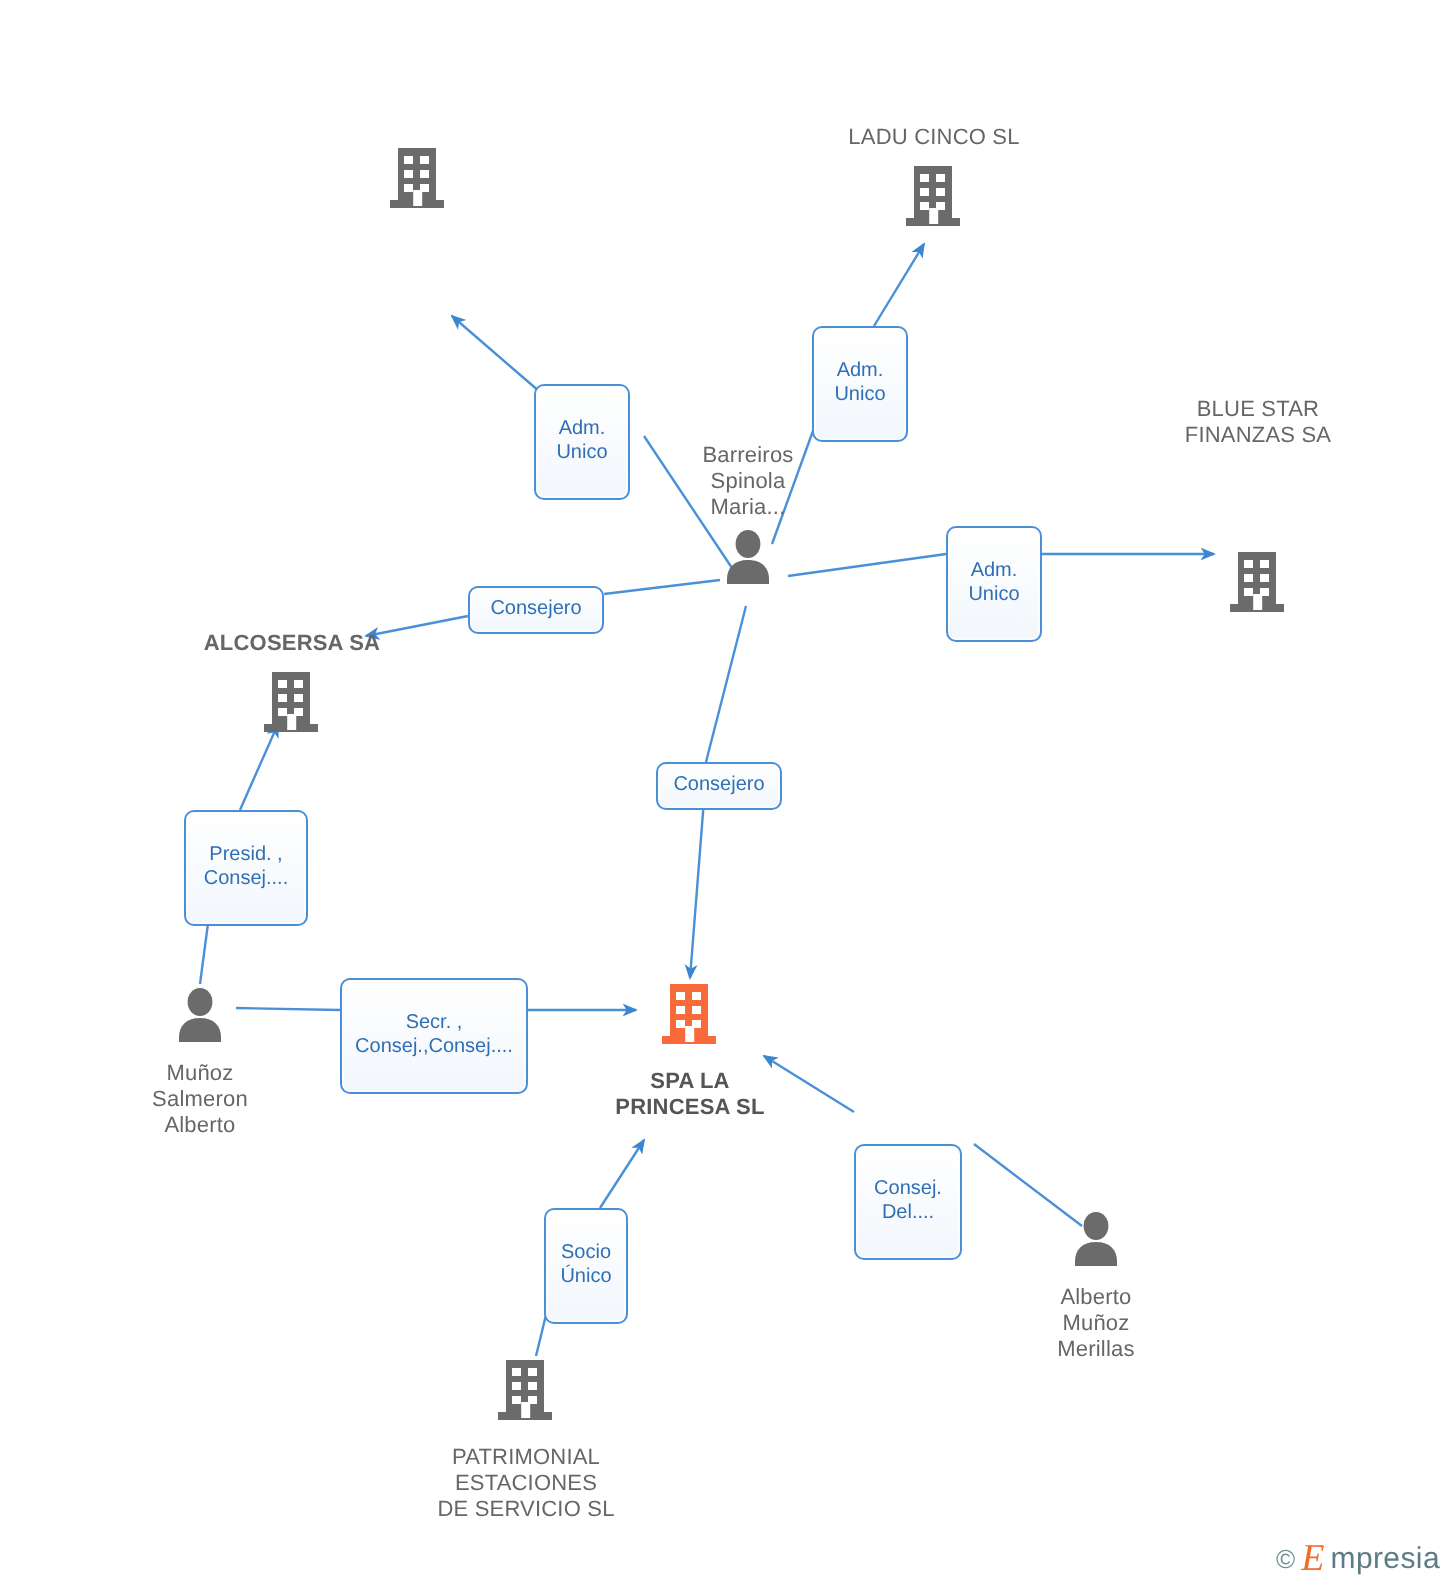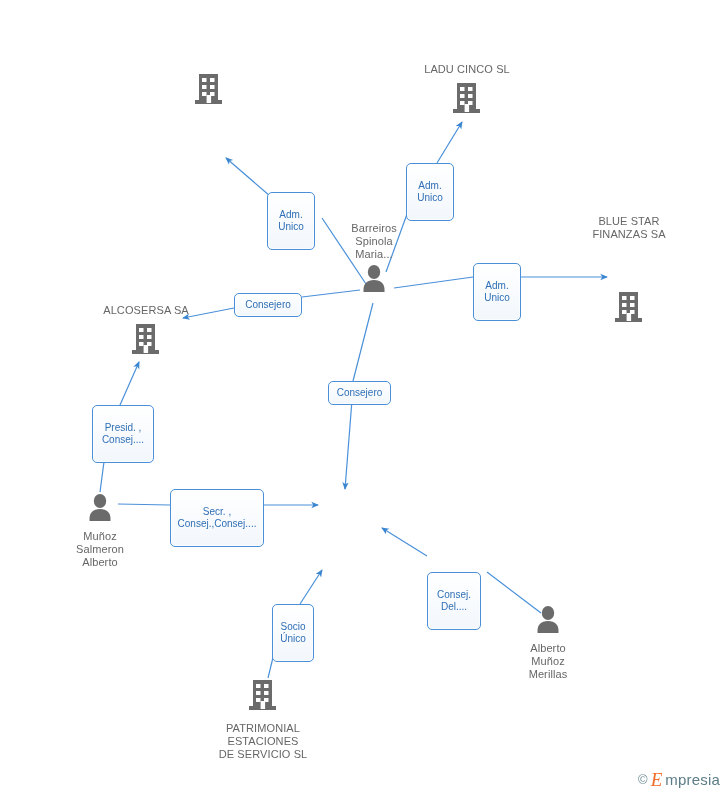--- a/index.html
+++ b/index.html
@@ -127,21 +127,21 @@
             <rect x="18" y="15" width="4.5" height="4"></rect>
           <rect x="10" y="22" width="4.5" height="4"></rect>
             <rect x="18" y="22" width="4.5" height="4"></rect>
           <rect x="14.6" y="25" width="4.5" height="8"></rect>
         </g>
       </svg>
     </span>
     <span class="nlabel" style="margin-top:0;">LADU CINCO SL</span>
   </div>
 
-  <div class="node" style="left:569px;top:215px;width:120px;flex-direction:column-reverse;gap:44px;">
+  <div class="node" style="left:569px;top:199px;width:120px;flex-direction:column-reverse;gap:44px;">
     <span class="glyph" style="margin-top:3px;">
       <svg width="34" height="40" viewBox="0 0 34 40" aria-hidden="true">
         <g fill="#6b6b6b">
           <rect x="7" y="4" width="19" height="29"></rect>
           <rect x="3" y="30" width="27" height="4"></rect>
         </g>
         <g fill="#ffffff">
           <rect x="10" y="8" width="4.5" height="4"></rect>
             <rect x="18" y="8" width="4.5" height="4"></rect>
           <rect x="10" y="15" width="4.5" height="4"></rect>
@@ -181,37 +181,58 @@
           <rect x="10" y="8" width="4.5" height="4"></rect>
             <rect x="18" y="8" width="4.5" height="4"></rect>
           <rect x="10" y="15" width="4.5" height="4"></rect>
             <rect x="18" y="15" width="4.5" height="4"></rect>
           <rect x="10" y="22" width="4.5" height="4"></rect>
             <rect x="18" y="22" width="4.5" height="4"></rect>
           <rect x="14.6" y="25" width="4.5" height="8"></rect>
         </g>
       </svg>
     </span>
-    <span class="nlabel" style="margin-top:4px;">ALCOSERSA SA</span>
+    <span class="nlabel" style="margin-top:16px;font-weight:bold;">ALCOSERSA SA</span>
   </div>
 
   <div class="node" style="left:50px;top:492px;width:100px;">
     <span class="glyph">
       <svg width="32" height="32" viewBox="0 0 32 32" aria-hidden="true">
         <g fill="#6b6b6b">
           <ellipse cx="16" cy="9" rx="6.2" ry="7"></ellipse>
           <path d="M16 17c-7 0-10.5 4-10.5 9.5V29h21v-2.5C26.5 21 23 17 16 17Z"></path>
         </g>
       </svg>
     </span>
     <span class="nlabel">Muñoz
 Salmeron
 Alberto</span>
   </div>
 
+  <div class="node focus" style="left:295px;top:488px;width:100px;">
+    <span class="glyph">
+      <svg width="34" height="40" viewBox="0 0 34 40" aria-hidden="true">
+        <g fill="#f96a3a">
+          <rect x="7" y="4" width="19" height="29"></rect>
+          <rect x="3" y="30" width="27" height="4"></rect>
+        </g>
+        <g fill="#ffffff">
+          <rect x="10" y="8" width="4.5" height="4"></rect>
+            <rect x="18" y="8" width="4.5" height="4"></rect>
+          <rect x="10" y="15" width="4.5" height="4"></rect>
+            <rect x="18" y="15" width="4.5" height="4"></rect>
+          <rect x="10" y="22" width="4.5" height="4"></rect>
+            <rect x="18" y="22" width="4.5" height="4"></rect>
+          <rect x="14.6" y="25" width="4.5" height="8"></rect>
+        </g>
+      </svg>
+    </span>
+    <span class="nlabel">SPA LA
+PRINCESA SL</span>
+  </div>
 
   <div class="node" style="left:498px;top:604px;width:100px;">
     <span class="glyph">
       <svg width="32" height="32" viewBox="0 0 32 32" aria-hidden="true">
         <g fill="#6b6b6b">
           <ellipse cx="16" cy="9" rx="6.2" ry="7"></ellipse>
           <path d="M16 17c-7 0-10.5 4-10.5 9.5V29h21v-2.5C26.5 21 23 17 16 17Z"></path>
         </g>
       </svg>
     </span>

